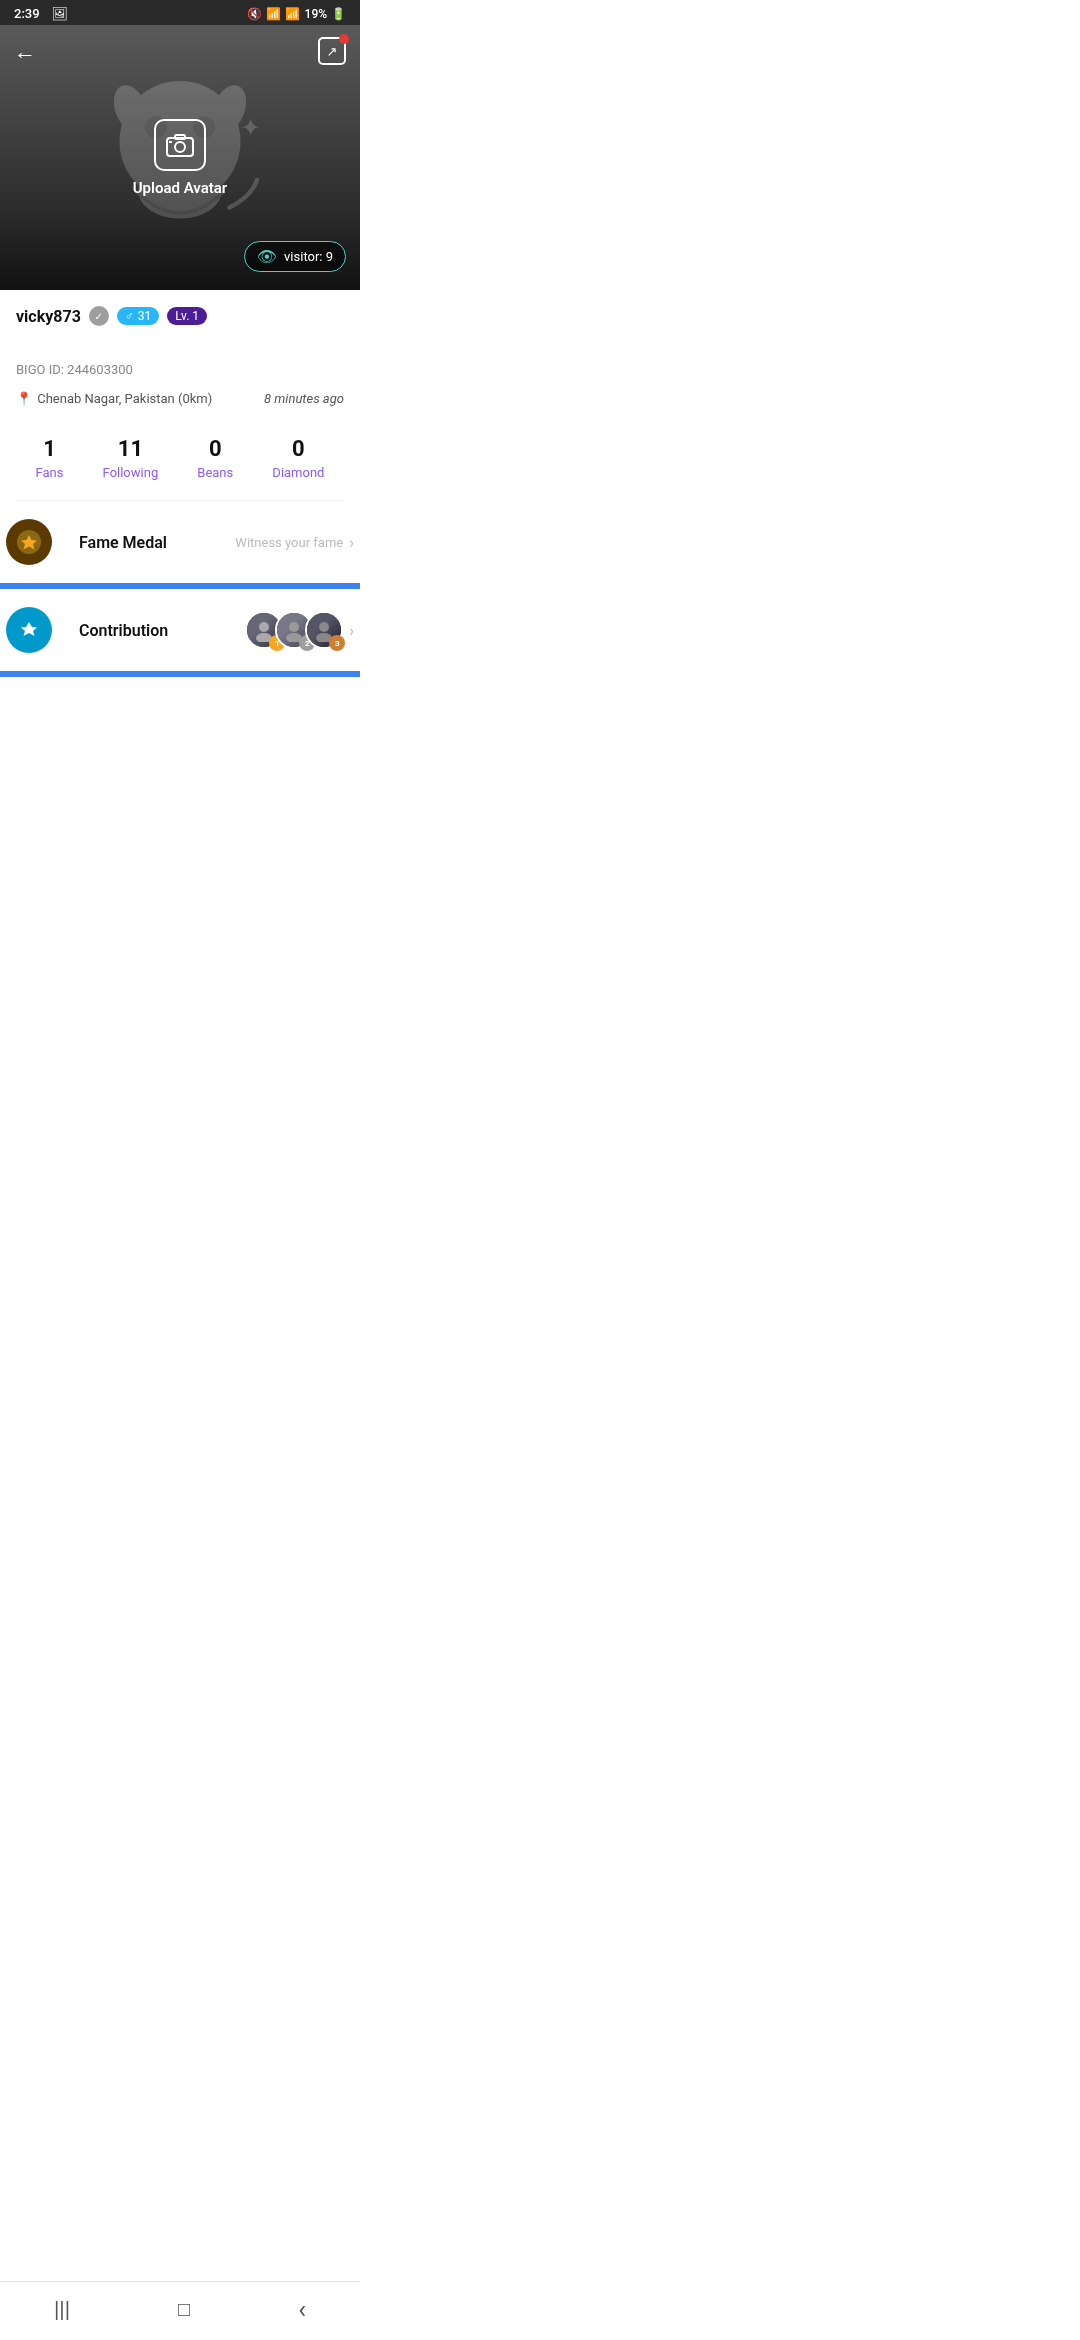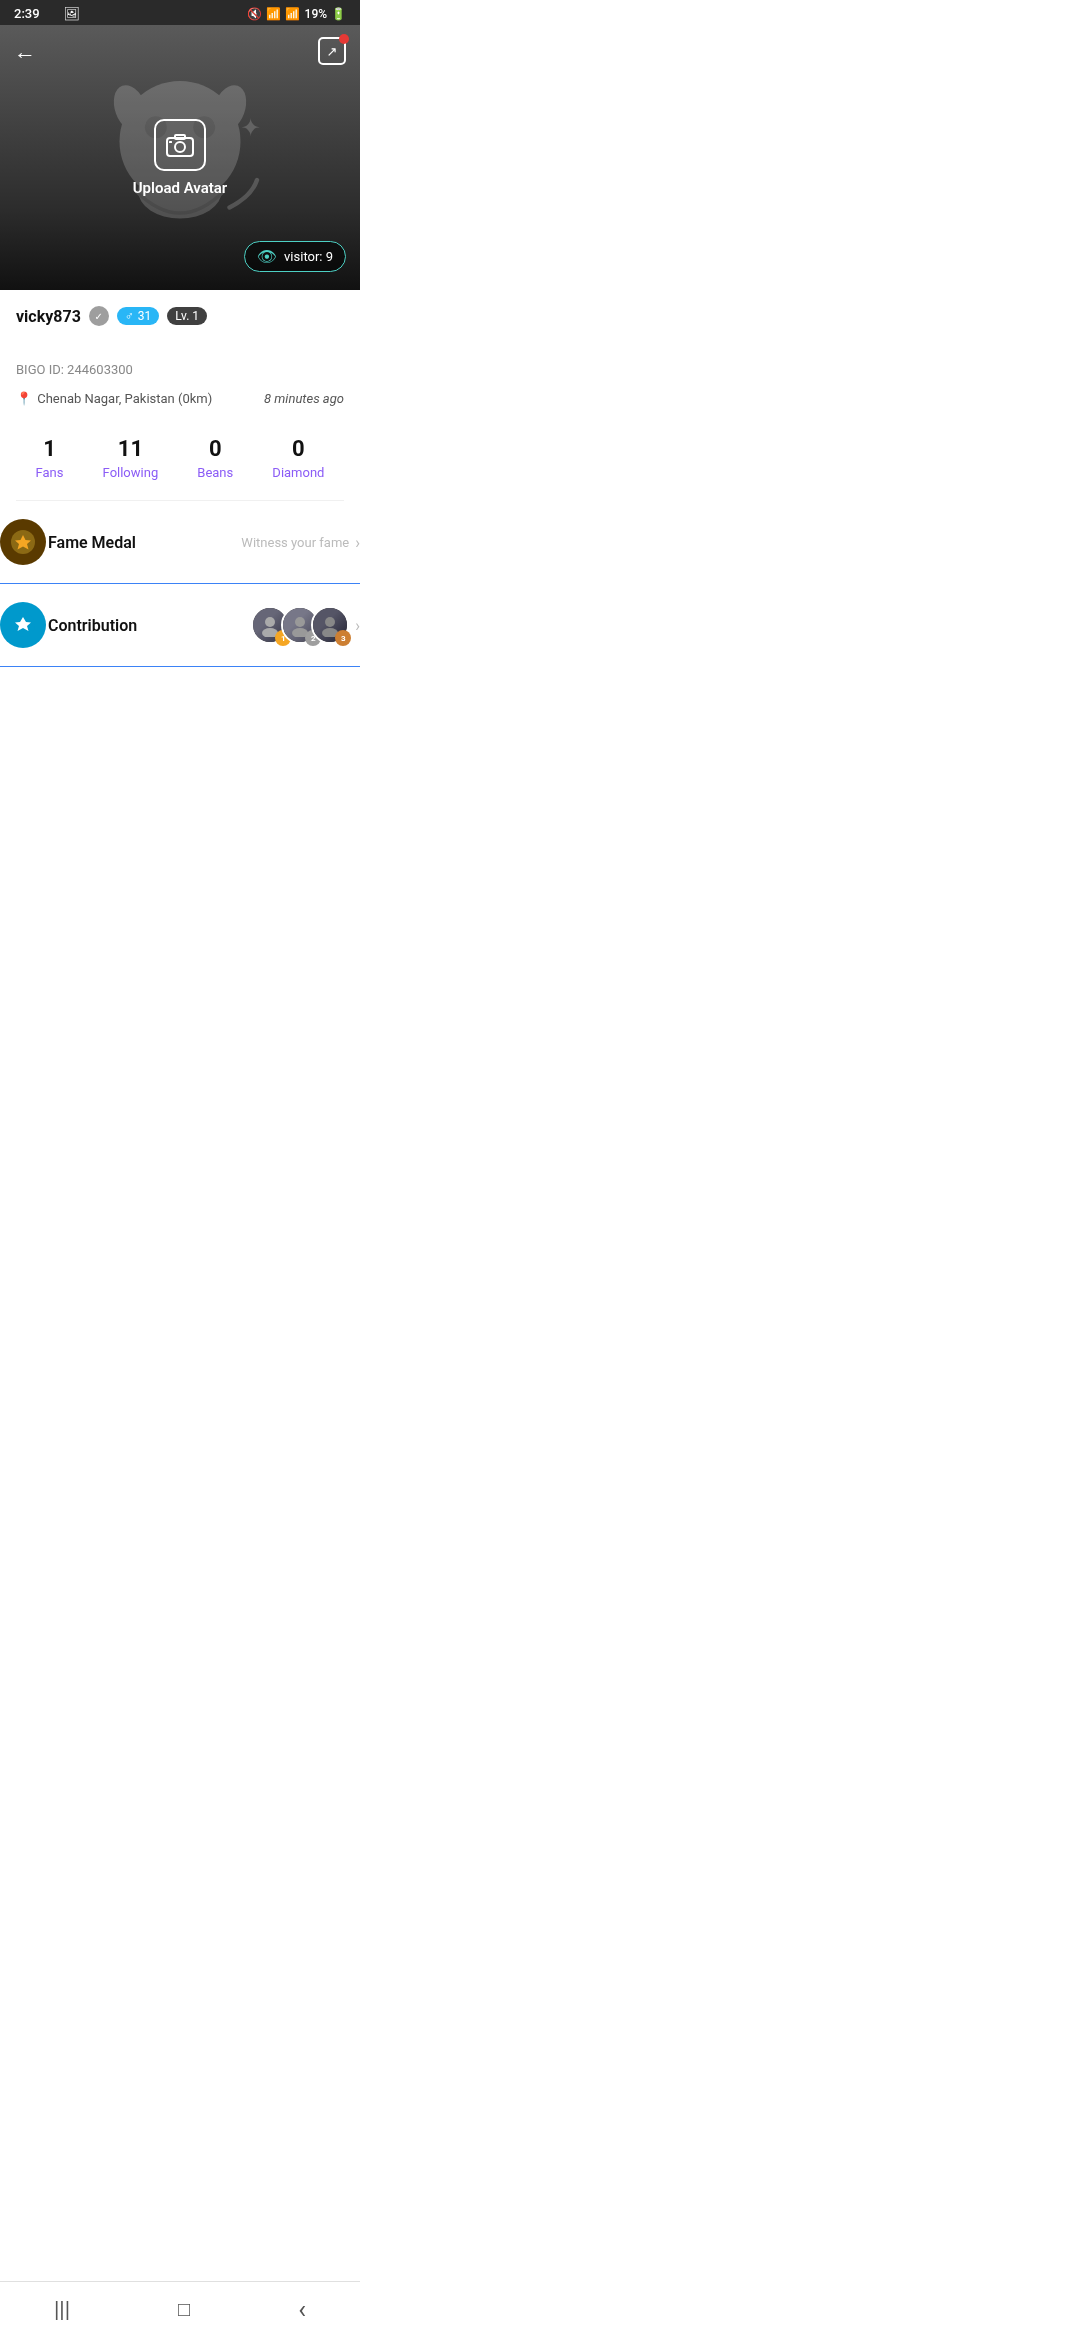--- a/index.html
+++ b/index.html
@@ -17,21 +17,21 @@
     .status-bar {
       display: flex;
       justify-content: space-between;
       align-items: center;
       padding: 6px 14px 4px;
       background: #2a2a2a;
       color: #fff;
       font-size: 13px;
       font-weight: 500;
     }
-    .status-left { display: flex; align-items: center; gap: 24px; }
+    .status-left { display: flex; align-items: center; gap: 12px; }
     .status-right { display: flex; align-items: center; gap: 4px; font-size: 12px; }
 
     
     .cover-area {
       position: relative;
       background: linear-gradient(180deg, #5a5a5a 0%, #2c2c2c 70%, #111 100%);
       height: 265px;
       display: flex;
       flex-direction: column;
       align-items: center;
@@ -139,21 +139,21 @@
     }
     .badge-blue {
       background: #29b6f6;
       border-radius: 12px;
       padding: 2px 8px;
       font-size: 12px;
       color: #fff;
       display: flex; align-items: center; gap: 4px;
     }
     .badge-green {
-      background: #404040;
+      background: #4c1d95;
       border-radius: 12px;
       padding: 2px 8px;
       font-size: 12px;
       color: #fff;
     }
     .bigo-id {
       font-size: 13px;
       color: #888;
       margin-bottom: 14px;
       margin-top: 36px;
@@ -196,23 +196,23 @@
     }
     .stat-label {
       font-size: 13px;
       color: #8b5cf6;
     }
 
     
     .section-row {
       display: flex;
       align-items: center;
-      padding: 18px 0;
-      border-bottom: 1px solid #3b82f6;
-      gap: 2px;
+      padding: 18px 6px;
+      border-bottom: 6px solid #3b82f6;
+      gap: 27px;
     }
     .section-icon {
       width: 46px; height: 46px;
       border-radius: 50%;
       display: flex; align-items: center; justify-content: center;
       flex-shrink: 0;
     }
     .section-icon.gold { background: #5a3a00; }
     .section-icon.cyan { background: #0099cc; }
     .section-content {

